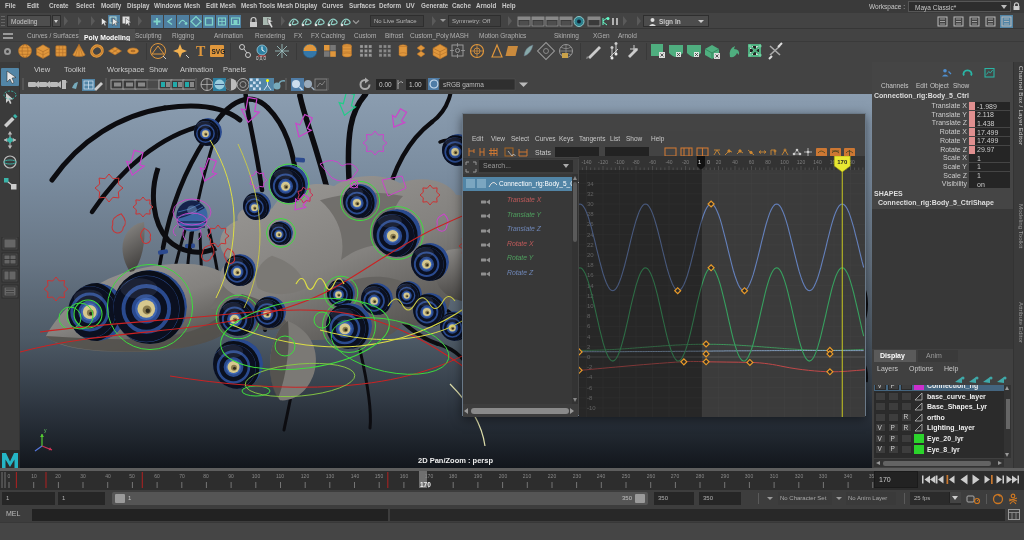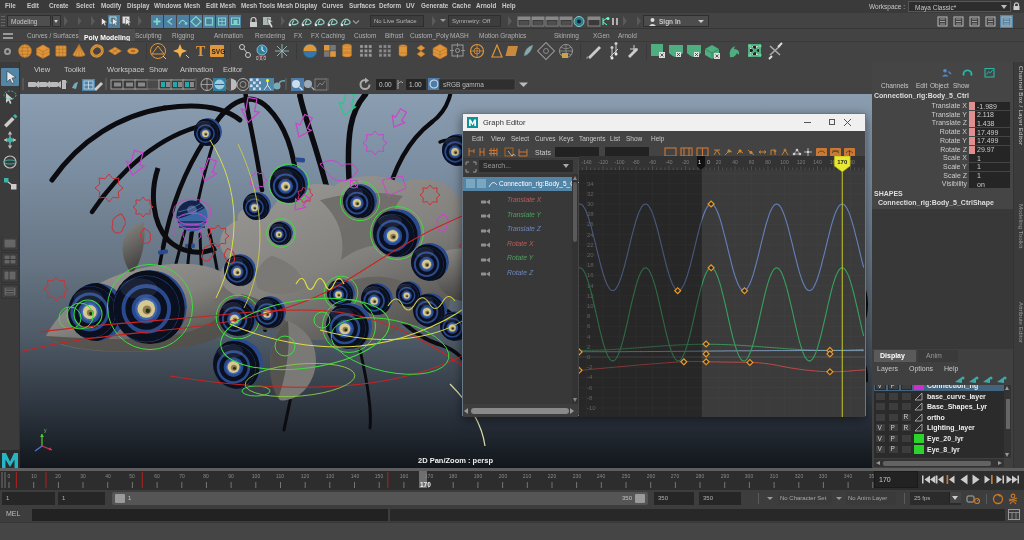--- a/index.html
+++ b/index.html
@@ -348,21 +348,21 @@
 <svg class="abs" style="left:0;top:450px;" width="20" height="20">
       <rect x="0" y="0" width="20" height="20" fill="#2b2b2b"></rect>
       <path d="M2 18 V3 h4 L10 11.5 L14 3 h4 v15 h-3.5 V9.5 L10 17 L5.5 9.5 V18 z" fill="#25b5c5"></path>
     </svg>
 <div class="abs" style="left:20px;top:62px;width:852px;height:32px;background:#434343;">
 <div class="abs txt" style="left:14px;top:3px;font-size:7.5px;">View</div>
 <div class="abs txt" style="left:44px;top:3px;font-size:7.5px;">Toolkit</div>
 <div class="abs txt" style="left:87px;top:3px;font-size:7.5px;">Workspace</div>
 <div class="abs txt" style="left:129px;top:3px;font-size:7.5px;">Show</div>
 <div class="abs txt" style="left:160px;top:3px;font-size:7.5px;">Animation</div>
-<div class="abs txt" style="left:203px;top:3px;font-size:7.5px;">Editor</div>
+<div class="abs txt" style="left:203px;top:3px;font-size:7.5px;">Panels</div>
 <svg class="abs" style="left:2px;top:15px;" width="848" height="16">
 <rect x="0" y="1" width="2" height="12" fill="#555"></rect>
 <rect x="6" y="5" width="8" height="5" rx="1" fill="#bbb"></rect>
         <path d="M14 6 l3-2 v7 l-3-2 z" fill="#bbb"></path>
 <rect x="17" y="5" width="8" height="5" rx="1" fill="#bbb"></rect>
         <path d="M25 6 l3-2 v7 l-3-2 z" fill="#bbb"></path>
 <rect x="28" y="5" width="8" height="5" rx="1" fill="#bbb"></rect>
         <path d="M36 6 l3-2 v7 l-3-2 z" fill="#bbb"></path>
 <rect x="40" y="3" width="4" height="9" fill="#bbb"></rect>
         <path d="M40 3 l6 2 l-6 2" fill="#bbb"></path>
@@ -906,32 +906,20 @@
           <path d="M0 -12 l-2 3 h4 z" fill="#55cc33"></path>
 <path d="M0 0 l10 4" stroke="#cc3355" stroke-width="1.2"></path>
           <path d="M10 4 l-3.5 0.2 l1.5-3 z" fill="#cc3355"></path>
 <path d="M0 0 l-7 5" stroke="#5577dd" stroke-width="1.2"></path>
 <text x="2" y="-14" font-size="5" fill="#6c6">y</text>
 </g>
 <text x="398" y="369" font-size="7.5" font-weight="bold" fill="#eeeeee">2D Pan/Zoom : persp</text>
 </svg>
 </div>
 <div class="abs" style="left:462px;top:113px;width:404px;height:303px;background:#444;border:1px solid #6a7988;box-shadow:0 3px 10px rgba(0,0,0,0.5);">
-<div class="abs" style="left:0;top:0;width:402px;height:17px;background:#f0f0f0;">
-<svg class="abs" style="left:4px;top:3px;" width="11" height="11">
-          <rect width="11" height="11" fill="#0a9498"></rect>
-          <path d="M2 9 V2.5 h1.8 L5.5 6 L7.2 2.5 H9 V9 H7.3 V5.6 L5.5 8.6 L3.7 5.6 V9 z" fill="#fff"></path>
-        </svg>
-<div class="abs" style="left:20px;top:4px;font-size:7.5px;color:#333;">Graph Editor</div>
-<div class="abs" style="left:341px;top:8px;width:7px;height:1px;background:#555;"></div>
-<div class="abs" style="left:366px;top:5px;width:6px;height:6px;border:1px solid #555;"></div>
-<svg class="abs" style="left:381px;top:5px;" width="7" height="7">
-          <path d="M0 0 L7 7 M7 0 L0 7" stroke="#555" stroke-width="1"></path>
-        </svg>
-</div>
 <div class="abs" style="left:0;top:17px;width:402px;height:14px;background:#434343;">
 <div class="abs txt" style="left:9px;top:3.5px;font-size:6.5px;">Edit</div>
 <div class="abs txt" style="left:28px;top:3.5px;font-size:6.5px;">View</div>
 <div class="abs txt" style="left:48px;top:3.5px;font-size:6.5px;">Select</div>
 <div class="abs txt" style="left:72px;top:3.5px;font-size:6.5px;">Curves</div>
 <div class="abs txt" style="left:96px;top:3.5px;font-size:6.5px;">Keys</div>
 <div class="abs txt" style="left:116px;top:3.5px;font-size:6.5px;">Tangents</div>
 <div class="abs txt" style="left:147px;top:3.5px;font-size:6.5px;">List</div>
 <div class="abs txt" style="left:163px;top:3.5px;font-size:6.5px;">Show</div>
 <div class="abs txt" style="left:188px;top:3.5px;font-size:6.5px;">Help</div>

